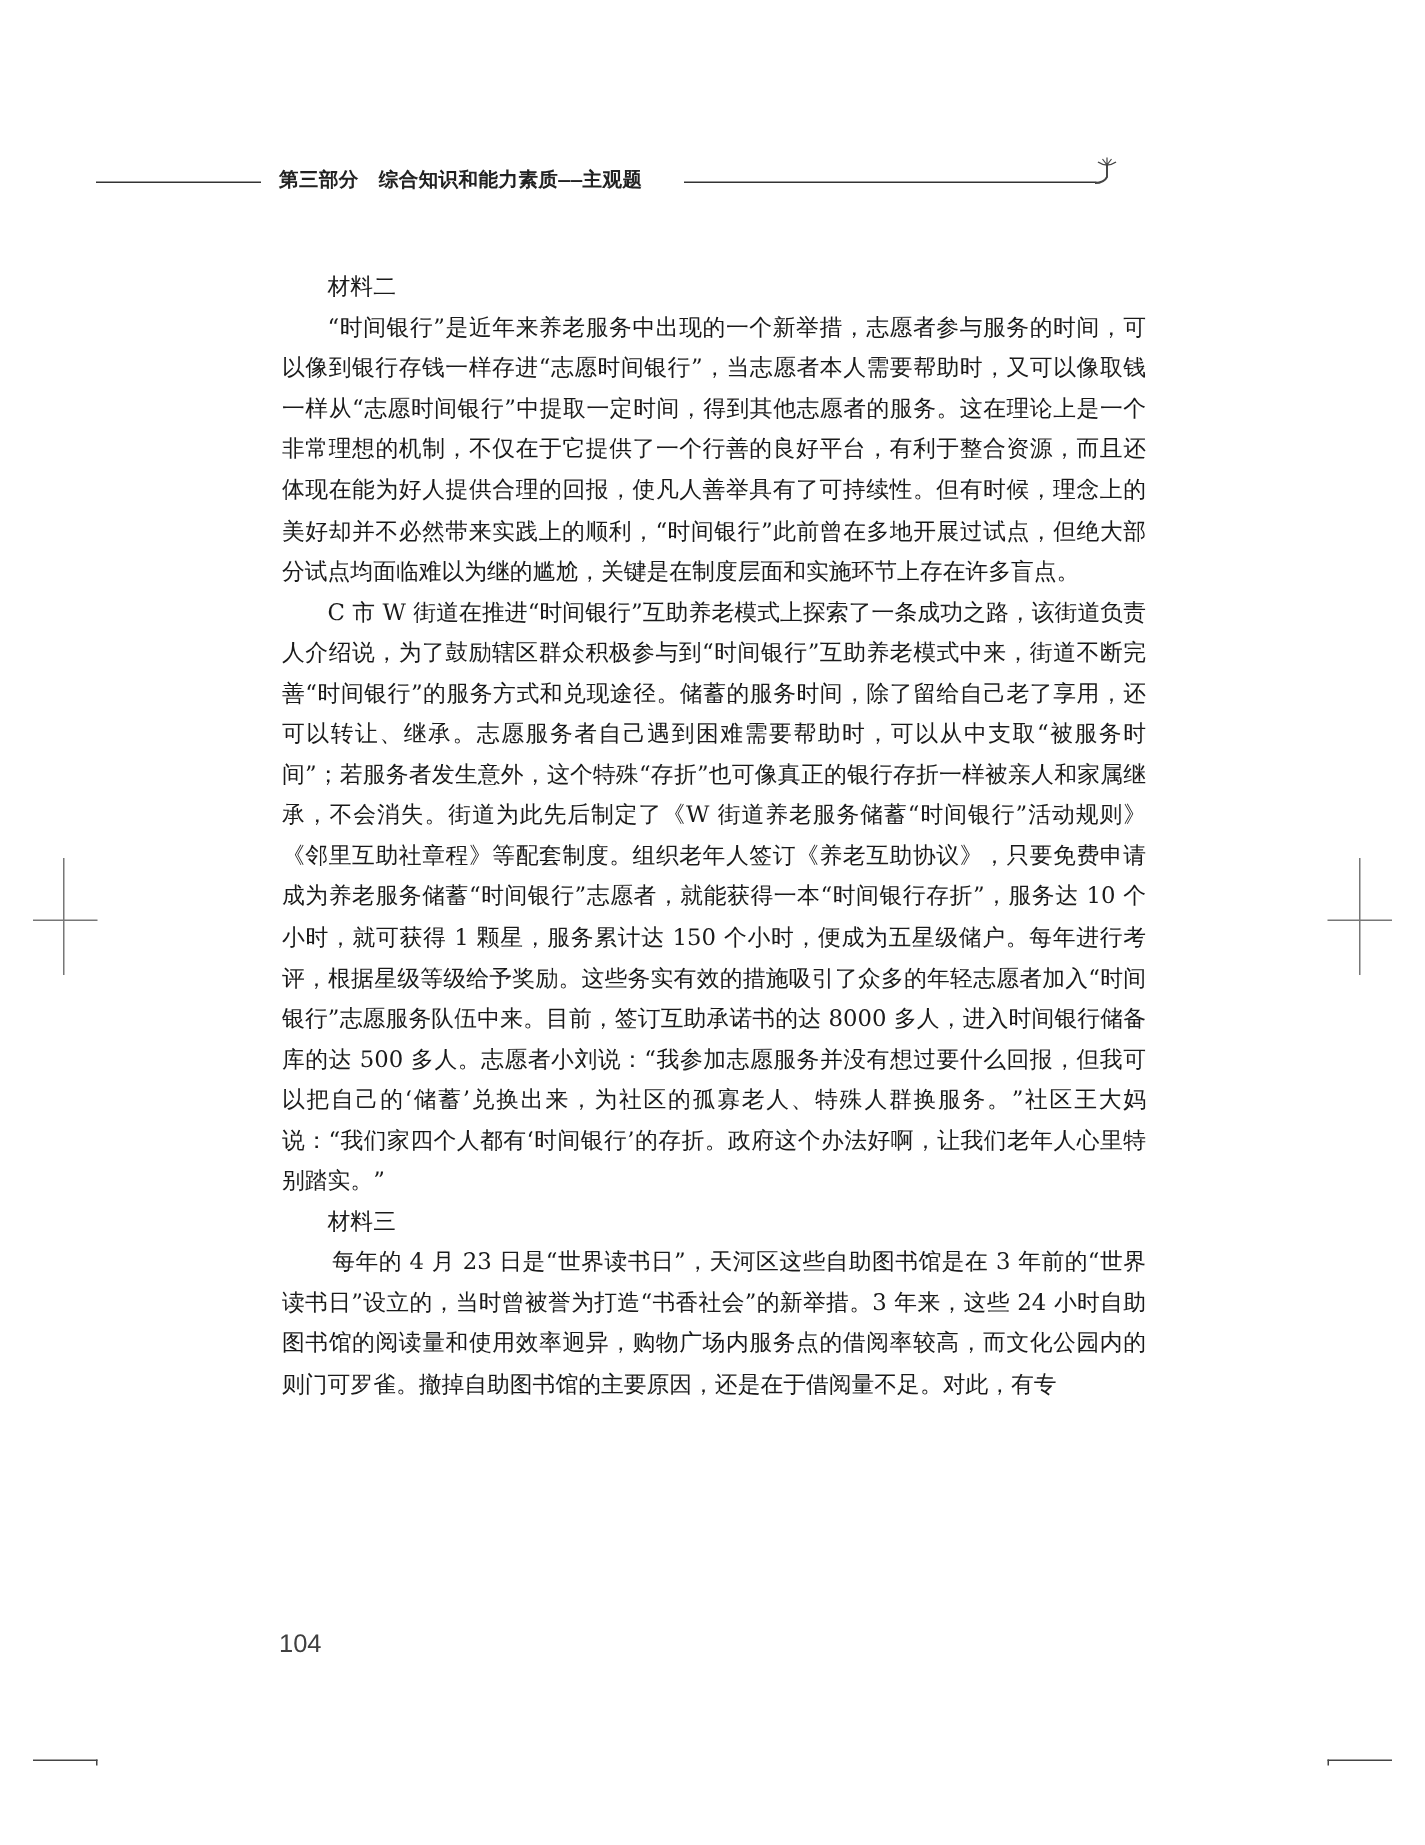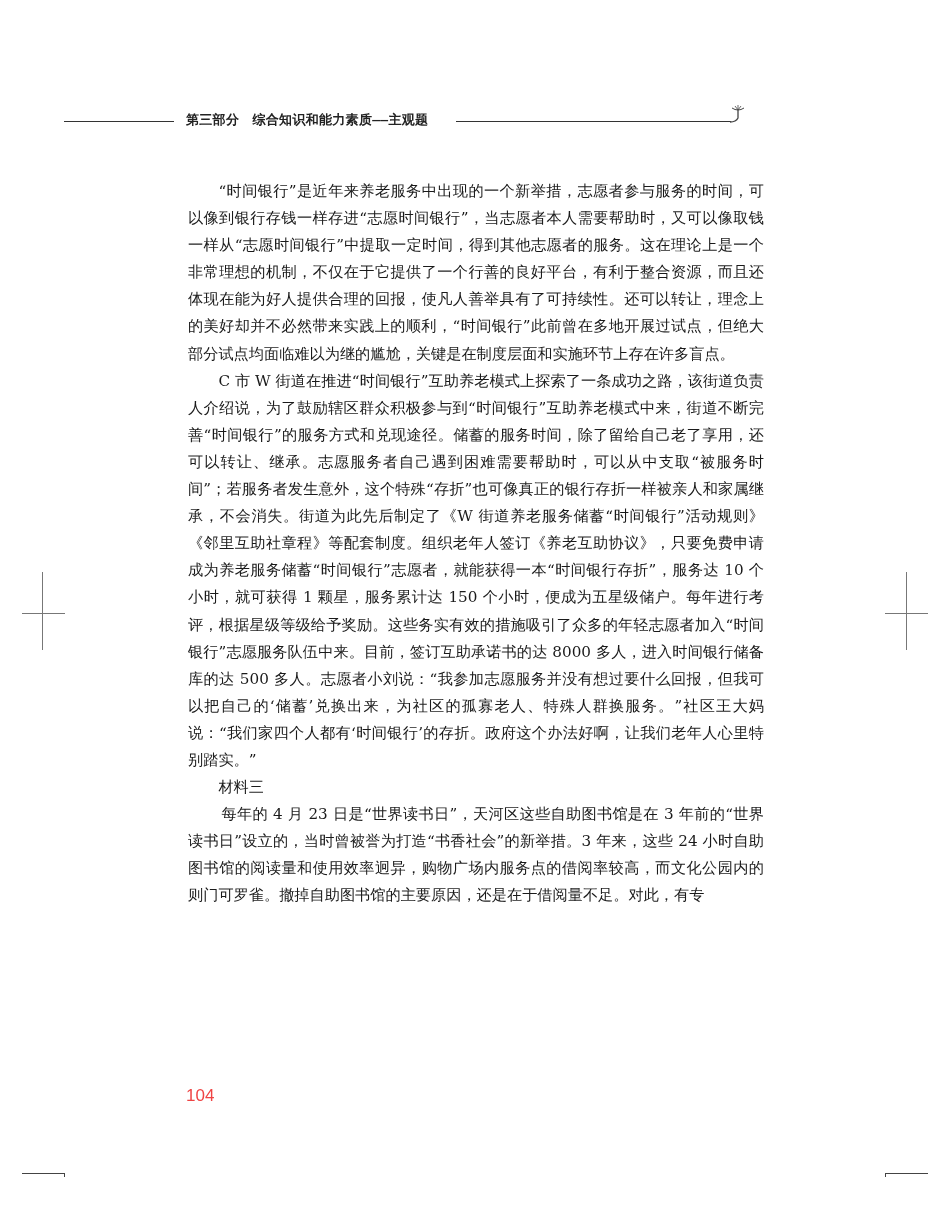--- a/index.html
+++ b/index.html
@@ -10,42 +10,43 @@
   .header .title { position:absolute; left:122px; top:3px; font-family:Liberation Mono, monospace;
                    font-size:13px; font-weight:bold; color:#222; white-space:pre; letter-spacing:0.3px; }
   .header .line-right { position:absolute; left:392px; top:13px; width:275px; height:1px; background:#333; }
   .header .ornament { position:absolute; left:666px; top:-8px; width:24px; height:24px; }
   .content { position:absolute; left:188px; top:178px; width:576px;
              font-size:15.2px; line-height:27.1px; text-align:justify; }
   .content p { margin:0; text-indent:2em; }
   .content p.label { text-indent:2em; }
   .content p.i3 { text-indent:2.2em; }
   .page-num { position:absolute; left:186px; top:1086px; font-family:"Liberation Sans","DejaVu Sans",sans-serif;
-              font-size:17px; color:#ef4444; }
+              font-size:17px; color:#404040; }
   .crop-v { position:absolute; width:1px; background:#777; }
   .crop-h { position:absolute; height:1px; background:#777; }
   .bottom-mark { position:absolute; height:1px; background:#444; }
   .bottom-tick { position:absolute; width:1px; height:4px; background:#444; }
 </style>
 </head>
 <body>
 
 <div class="header">
   <div class="line-left"></div>
   <div class="title">第三部分　综合知识和能力素质——主观题</div>
   <div class="line-right"></div>
   <svg class="ornament" viewBox="0 0 24 24">
     <path d="M0 22 Q6 22 8 18 L8 10" stroke="#444" stroke-width="1.3" fill="none"></path>
     <path d="M2 8 Q8 12 14 8" stroke="#444" stroke-width="1" fill="none"></path>
     <path d="M8 10 L5 6 M8 10 L11 6 M8 10 L8 5" stroke="#444" stroke-width="0.8" fill="none"></path>
   </svg>
 </div>
 
 <div class="content">
-  <p>“时间银行”是近年来养老服务中出现的一个新举措，志愿者参与服务的时间，可以像到银行存钱一样存进“志愿时间银行”，当志愿者本人需要帮助时，又可以像取钱一样从“志愿时间银行”中提取一定时间，得到其他志愿者的服务。这在理论上是一个非常理想的机制，不仅在于它提供了一个行善的良好平台，有利于整合资源，而且还体现在能为好人提供合理的回报，使凡人善举具有了可持续性。还可以转让，理念上的美好却并不必然带来实践上的顺利，“时间银行”此前曾在多地开展过试点，但绝大部分试点均面临难以为继的尴尬，关键是在制度层面和实施环节上存在许多盲点。</p>
+  <p class="label">材料二</p>
+  <p>“时间银行”是近年来养老服务中出现的一个新举措，志愿者参与服务的时间，可以像到银行存钱一样存进“志愿时间银行”，当志愿者本人需要帮助时，又可以像取钱一样从“志愿时间银行”中提取一定时间，得到其他志愿者的服务。这在理论上是一个非常理想的机制，不仅在于它提供了一个行善的良好平台，有利于整合资源，而且还体现在能为好人提供合理的回报，使凡人善举具有了可持续性。但有时候，理念上的美好却并不必然带来实践上的顺利，“时间银行”此前曾在多地开展过试点，但绝大部分试点均面临难以为继的尴尬，关键是在制度层面和实施环节上存在许多盲点。</p>
   <p>C 市 W 街道在推进“时间银行”互助养老模式上探索了一条成功之路，该街道负责人介绍说，为了鼓励辖区群众积极参与到“时间银行”互助养老模式中来，街道不断完善“时间银行”的服务方式和兑现途径。储蓄的服务时间，除了留给自己老了享用，还可以转让、继承。志愿服务者自己遇到困难需要帮助时，可以从中支取“被服务时间”；若服务者发生意外，这个特殊“存折”也可像真正的银行存折一样被亲人和家属继承，不会消失。街道为此先后制定了《W 街道养老服务储蓄“时间银行”活动规则》《邻里互助社章程》等配套制度。组织老年人签订《养老互助协议》，只要免费申请成为养老服务储蓄“时间银行”志愿者，就能获得一本“时间银行存折”，服务达 10 个小时，就可获得 1 颗星，服务累计达 150 个小时，便成为五星级储户。每年进行考评，根据星级等级给予奖励。这些务实有效的措施吸引了众多的年轻志愿者加入“时间银行”志愿服务队伍中来。目前，签订互助承诺书的达 8000 多人，进入时间银行储备库的达 500 多人。志愿者小刘说：“我参加志愿服务并没有想过要什么回报，但我可以把自己的‘储蓄’兑换出来，为社区的孤寡老人、特殊人群换服务。”社区王大妈说：“我们家四个人都有‘时间银行’的存折。政府这个办法好啊，让我们老年人心里特别踏实。”</p>
   <p class="label">材料三</p>
   <p class="i3">每年的 4 月 23 日是“世界读书日”，天河区这些自助图书馆是在 3 年前的“世界读书日”设立的，当时曾被誉为打造“书香社会”的新举措。3 年来，这些 24 小时自助图书馆的阅读量和使用效率迥异，购物广场内服务点的借阅率较高，而文化公园内的则门可罗雀。撤掉自助图书馆的主要原因，还是在于借阅量不足。对此，有专</p>
 </div>
 
 <div class="page-num">104</div>
 
 <div class="crop-v" style="left:42px; top:572px; height:78px;"></div>
 <div class="crop-h" style="left:22px; top:613px; height:1px; width:43px;"></div>
 <div class="crop-v" style="left:906px; top:572px; height:78px;"></div>

